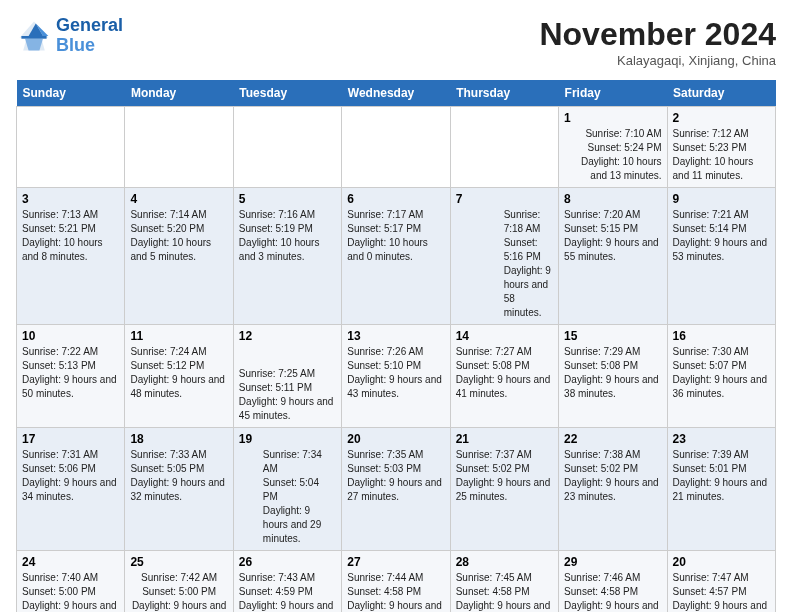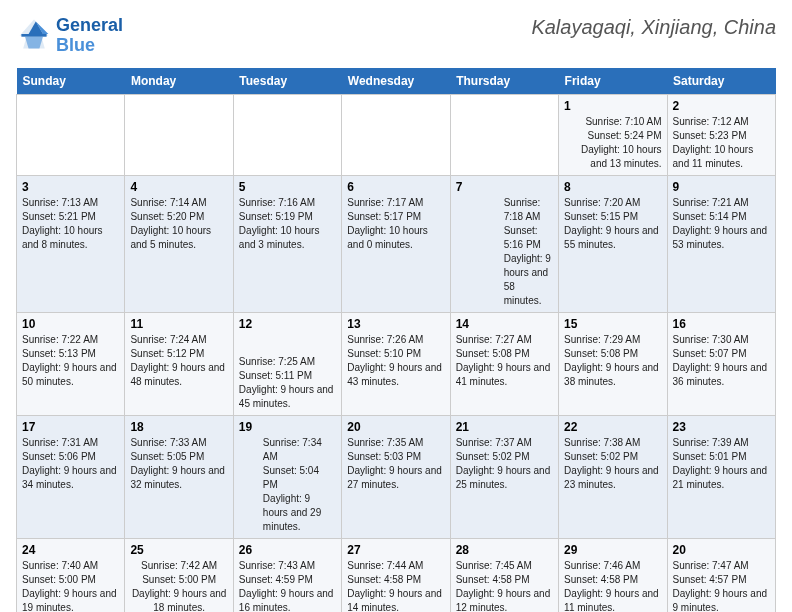--- a/index.html
+++ b/index.html
@@ -11,37 +11,37 @@
       padding: 16px;
     }
     .header {
       display: flex;
       justify-content: space-between;
       align-items: flex-start;
       margin-bottom: 12px;
     }
     .logo {
       display: flex;
-      align-items: flex-start;
+      align-items: center;
       gap: 4px;
     }
     .logo-text {
       font-size: 18px;
       font-weight: bold;
       line-height: 1.1;
     }
     .logo-text span { color: #1a5fa8; }
     .logo-text .blue-line { color: #4a90d9; }
     .logo-icon {
       width: 36px;
       height: 36px;
     }
     .title-block { text-align: right; }
     .title-block h1 { font-size: 32px; font-weight: bold; color: #222; }
-    .title-block h2 { font-size: 20px; font-weight: normal; color: #555; font-style: italic; }
+    .title-block h2 { font-size: 13px; font-weight: normal; color: #555; }
     table {
       width: 100%;
       border-collapse: collapse;
       font-size: 11px;
     }
     thead tr th {
       background: #2a6fba;
       color: #fff;
       text-align: left;
       padding: 6px 6px;
@@ -83,20 +83,21 @@
       <polygon points="22,6 30,20 14,20" fill="#2a6fba"></polygon>
       <rect x="6" y="20" width="28" height="3" fill="#2a6fba"></rect>
       <polygon points="10,23 30,23 26,36 14,36" fill="#4a90d9" opacity="0.6"></polygon>
     </svg>
     <div class="logo-text">
       <div><span>General</span></div>
       <div class="blue-line">Blue</div>
     </div>
   </div>
   <div class="title-block">
+    <h1>November 2024</h1>
     <h2>Kalayagaqi, Xinjiang, China</h2>
   </div>
 </div>
 
 <table>
   <thead>
     <tr>
         <th>Sunday</th>
         <th>Monday</th>
         <th>Tuesday</th>

